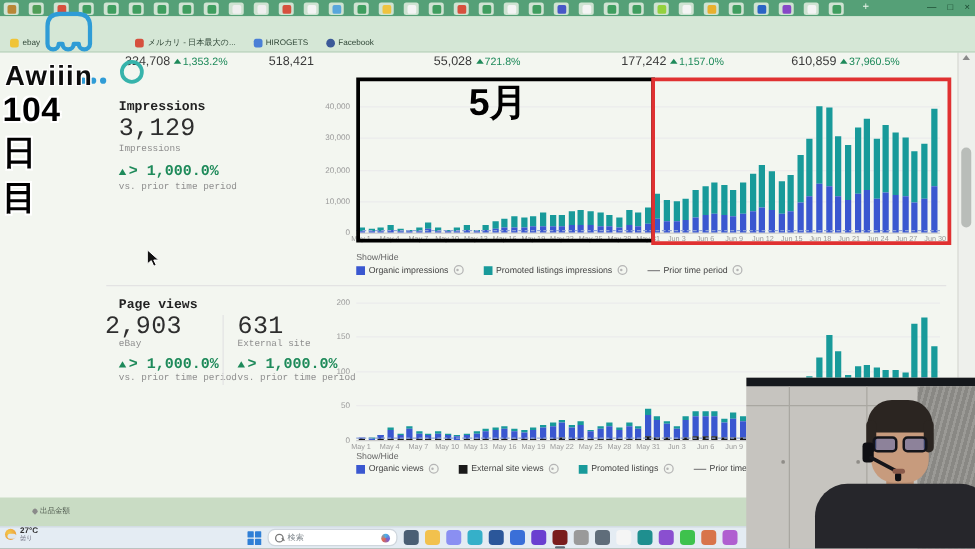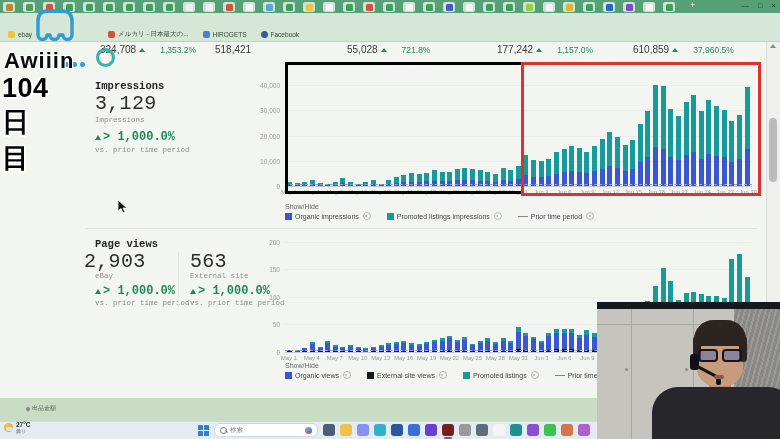--- a/index.html
+++ b/index.html
@@ -27,21 +27,21 @@
              display:flex;align-items:center;gap:14px;padding-left:8px;font-size:6.5px;color:#2f4636;z-index:2;}
   .bm{display:flex;align-items:center;gap:3px;white-space:nowrap;}
   .bm-dot{width:7px;height:7px;border-radius:2px;flex:none;}
 
   
   .page{position:absolute;left:0;top:41px;width:766px;height:357px;background:#f3f6f0;z-index:1;}
   .scrolltrack{position:absolute;left:766px;top:41px;width:14px;height:357px;background:#eef0ec;border-left:1px solid #dcdcd8;z-index:1;}
   .scrollthumb{position:absolute;left:769px;top:118px;width:8px;height:64px;background:#b9bdb9;border-radius:4px;z-index:2;}
 
   .stat{position:absolute;top:44px;display:flex;gap:3px;align-items:baseline;font-size:10px;color:#3a3a3a;z-index:3;}
-  .pct{font-size:8.5px;color:#1e8a5a;display:flex;align-items:baseline;gap:15px;}
+  .pct{font-size:8.5px;color:#1e8a5a;display:flex;align-items:baseline;gap:1px;}
   .tri{width:0;height:0;border-left:3px solid transparent;border-right:3px solid transparent;border-bottom:4px solid #1e8a5a;align-self:center;}
 
   .abs{position:absolute;z-index:3;font-family:Liberation Mono, monospace;}
   .sec-title{font-size:10.5px;font-weight:bold;color:#222;}
   .big-val{font-size:20px;color:#2e2e2e;letter-spacing:0.3px;}
   .small-gray{font-size:7.5px;color:#8e8e8e;}
   .chg{font-size:12px;color:#1e8a5a;font-weight:600;display:flex;align-items:center;gap:2px;}
   .chg .tri{border-bottom-width:5px;border-left-width:3.5px;border-right-width:3.5px;}
   .hr{position:absolute;left:85px;top:228px;width:672px;border-top:1px solid #e3e3e3;z-index:3;}
   .vr{position:absolute;left:178px;top:252px;height:56px;border-left:1px solid #e3e3e3;z-index:3;}
@@ -636,21 +636,21 @@
 
   <div class="abs sec-title" style="left:95px;top:238px">Page views</div>
   <div class="abs big-val" style="left:84px;top:250px">2,903</div>
   <div class="abs small-gray" style="left:95px;top:272px">eBay</div>
   <div class="abs chg" style="left:95px;top:284px">
     <span class="tri"></span>
     <span>&gt; 1,000.0%</span>
   </div>
   <div class="abs small-gray" style="left:95px;top:299px">vs. prior time period</div>
   <div class="vr"></div>
-  <div class="abs big-val" style="left:190px;top:250px">563</div>
+  <div class="abs big-val" style="left:190px;top:250px">631</div>
   <div class="abs small-gray" style="left:190px;top:272px">External site</div>
   <div class="abs chg" style="left:190px;top:284px">
     <span class="tri"></span>
     <span>&gt; 1,000.0%</span>
   </div>
   <div class="abs small-gray" style="left:190px;top:299px">vs. prior time period</div>
 
   <div id="chart2" class="chart" style="left:285px;top:240px;width:467px;height:113px">
       <div class="grid zero" style="bottom: 0px;"></div>
       <span class="ylab" style="bottom: -3px;">0</span>
@@ -1012,20 +1012,21 @@
         <span class="eye"></span>
       </span>
     <span class="li">
         <span class="dashsw"></span>
         <span>Prior time period</span>
         <span class="eye"></span>
       </span>
   </div>
 
   <div class="monthbox" style="left:285px;top:62px;width:233px;height:126px"></div>
+  <div class="monthlabel" style="left:375px;top:62px">5月</div>
   <div class="monthbox red" style="left:521px;top:62px;width:234px;height:128px"></div>
 
   <div class="cursor">
     <svg width="10" height="14" viewBox="0 0 10 14">
         <polygon points="0,0 0,11 3,8.5 5,13 7,12 5,8 9,8" fill="#111" stroke="#fff" stroke-width="0.8"></polygon>
       </svg>
   </div>
 
   <div class="logo">
     <svg width="50" height="46" viewBox="0 0 50 40" style="position:absolute;left:30px;top:2px">

